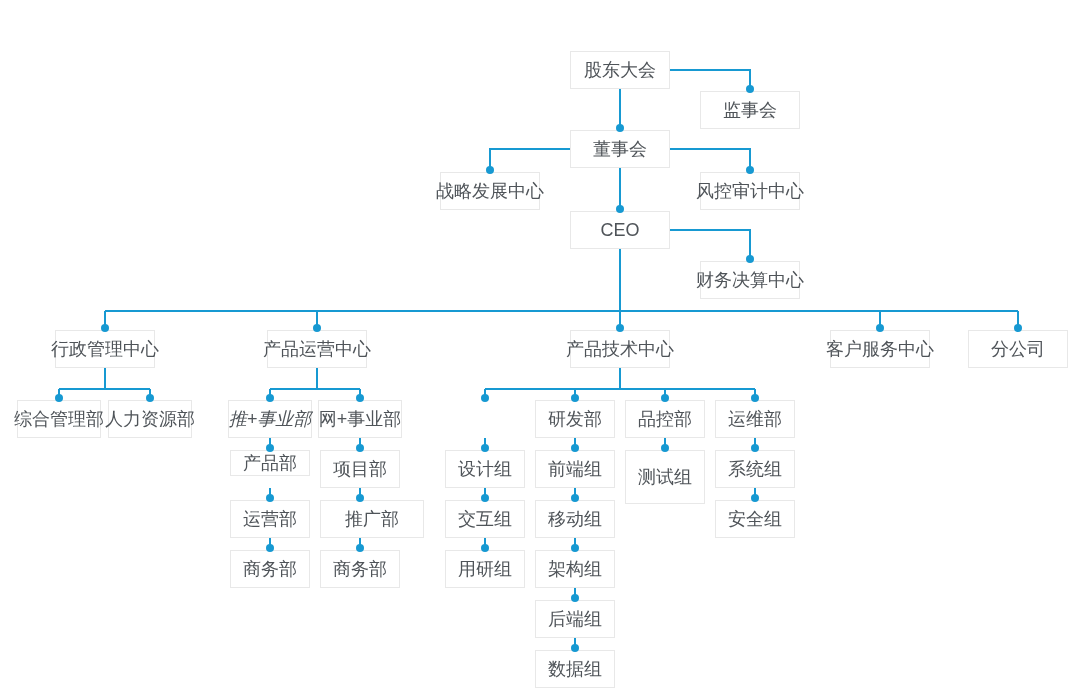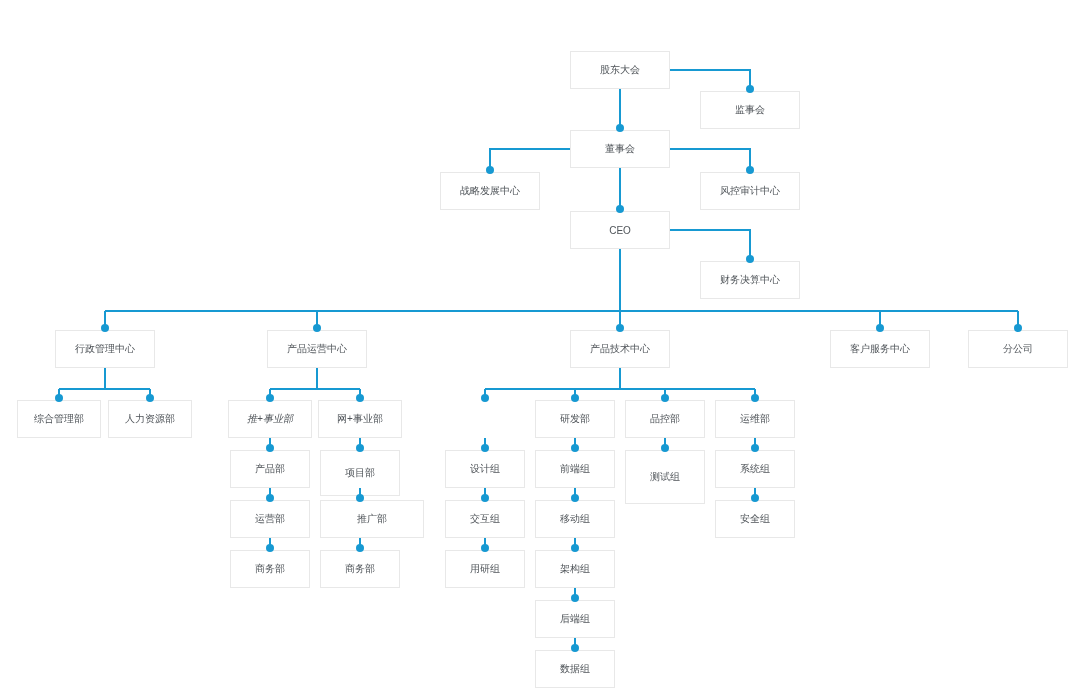--- a/index.html
+++ b/index.html
@@ -31,21 +31,21 @@
     position: absolute;
     box-sizing: border-box;
     background: #ffffff;
     border: 1px solid #e8e8e8;
     display: flex;
     align-items: center;
     justify-content: center;
     white-space: nowrap;
   }
   .node span {
-    font-size: 10px;
+    font-size: 18px;
     color: #4f5459;
   }
 </style>
 </head>
 <body>
 
 <div class="canvas">
   <div id="nodes-layer">
       <div class="node" style="left: 570px; top: 51px; width: 100px; height: 38px; border-color: rgb(232, 232, 232); background: rgb(255, 255, 255);">
         <span style="color: rgb(79, 84, 89);">股东大会</span>
@@ -97,24 +97,24 @@
       </div>
       <div class="node" style="left: 535px; top: 400px; width: 80px; height: 38px; border-color: rgb(232, 232, 232); background: rgb(255, 255, 255);">
         <span style="color: rgb(79, 84, 89);">研发部</span>
       </div>
       <div class="node" style="left: 625px; top: 400px; width: 80px; height: 38px; border-color: rgb(232, 232, 232); background: rgb(255, 255, 255);">
         <span style="color: rgb(79, 84, 89);">品控部</span>
       </div>
       <div class="node" style="left: 715px; top: 400px; width: 80px; height: 38px; border-color: rgb(232, 232, 232); background: rgb(255, 255, 255);">
         <span style="color: rgb(79, 84, 89);">运维部</span>
       </div>
-      <div class="node" style="left: 230px; top: 450px; width: 80px; height: 38px; border-color: rgb(232, 232, 232); background: rgb(255, 255, 255);">
+      <div class="node" style="left: 230px; top: 450px; width: 80px; height: 26px; border-color: rgb(232, 232, 232); background: rgb(255, 255, 255);">
         <span style="color: rgb(79, 84, 89);">产品部</span>
       </div>
-      <div class="node" style="left: 320px; top: 450px; width: 80px; height: 46px; border-color: rgb(232, 232, 232); background: rgb(255, 255, 255);">
+      <div class="node" style="left: 320px; top: 450px; width: 80px; height: 38px; border-color: rgb(232, 232, 232); background: rgb(255, 255, 255);">
         <span style="color: rgb(79, 84, 89);">项目部</span>
       </div>
       <div class="node" style="left: 445px; top: 450px; width: 80px; height: 38px; border-color: rgb(232, 232, 232); background: rgb(255, 255, 255);">
         <span style="color: rgb(79, 84, 89);">设计组</span>
       </div>
       <div class="node" style="left: 535px; top: 450px; width: 80px; height: 38px; border-color: rgb(232, 232, 232); background: rgb(255, 255, 255);">
         <span style="color: rgb(79, 84, 89);">前端组</span>
       </div>
       <div class="node" style="left: 625px; top: 450px; width: 80px; height: 54px; border-color: rgb(232, 232, 232); background: rgb(255, 255, 255);">
         <span style="color: rgb(79, 84, 89);">测试组</span>

